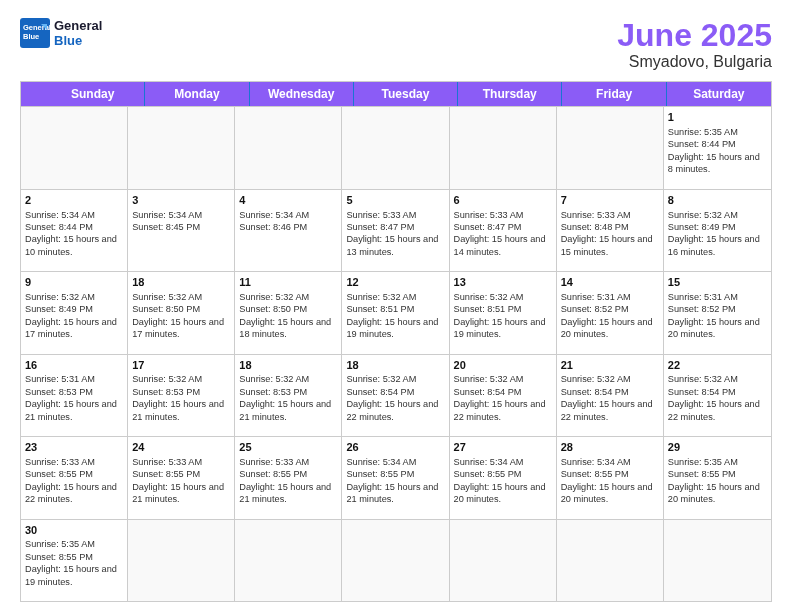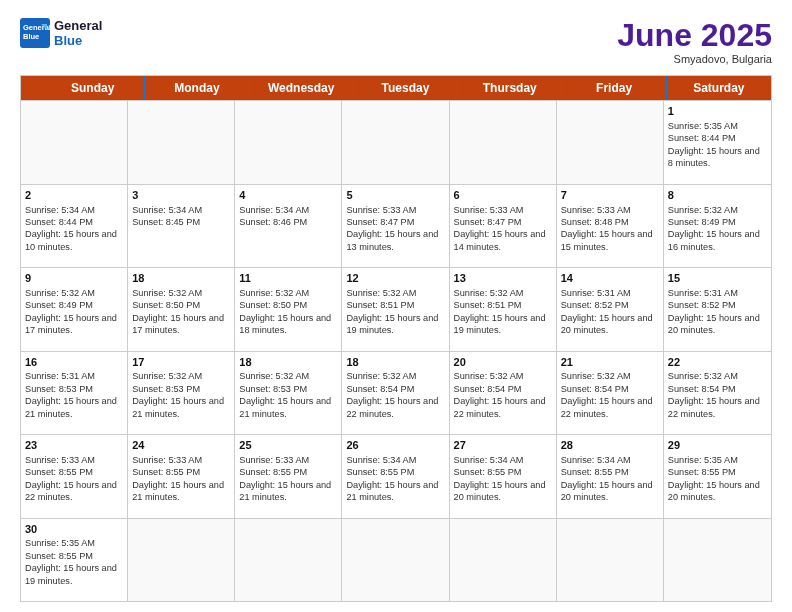--- a/index.html
+++ b/index.html
@@ -31,38 +31,38 @@
     .logo-icon {
       width: 30px;
       height: 30px;
     }
     .title-block {
       text-align: right;
     }
     .title-block h1 {
       font-size: 32px;
       font-weight: bold;
-      color: #4c1d95;
+      color: #8b5cf6;
       line-height: 1.1;
     }
     .title-block h2 {
-      font-size: 11px;
+      font-size: 16px;
       font-weight: normal;
       color: #333;
     }
     .calendar {
       flex: 1;
       display: flex;
       flex-direction: column;
       border: 1px solid #ccc;
     }
     .cal-header {
       display: grid;
       grid-template-columns: repeat(7, 1fr);
-      background: #c2410c;
+      background: #8b5cf6;
       padding-left: 20px;
     }
     .cal-header-cell {
       color: #fff;
       font-size: 12px;
       font-weight: bold;
       text-align: center;
       padding: 5px 2px;
       border-right: 1px solid #1976d2;
     }

